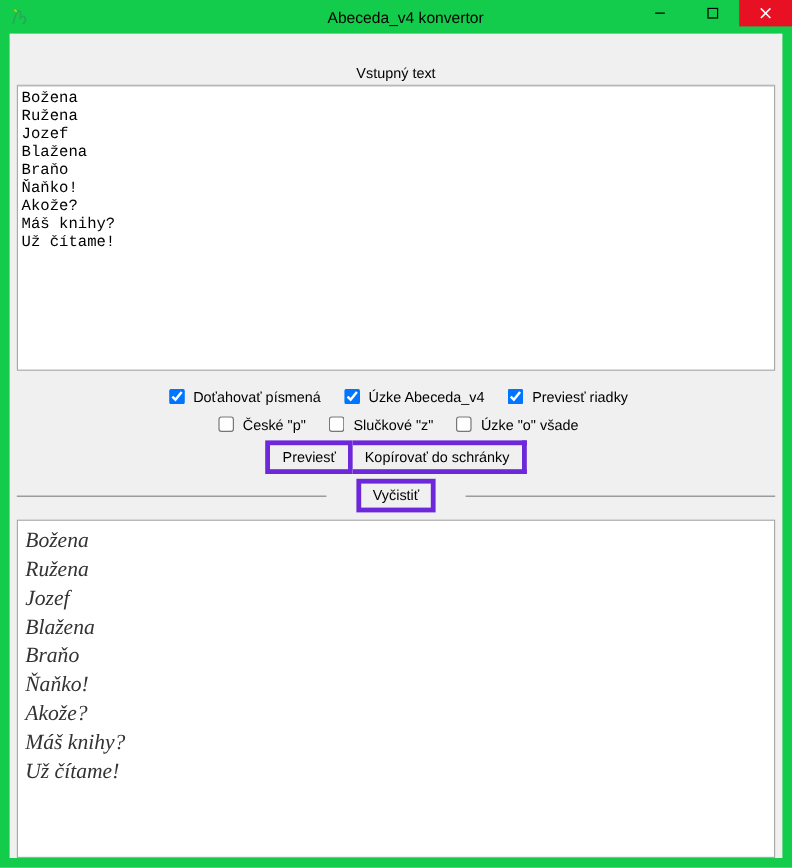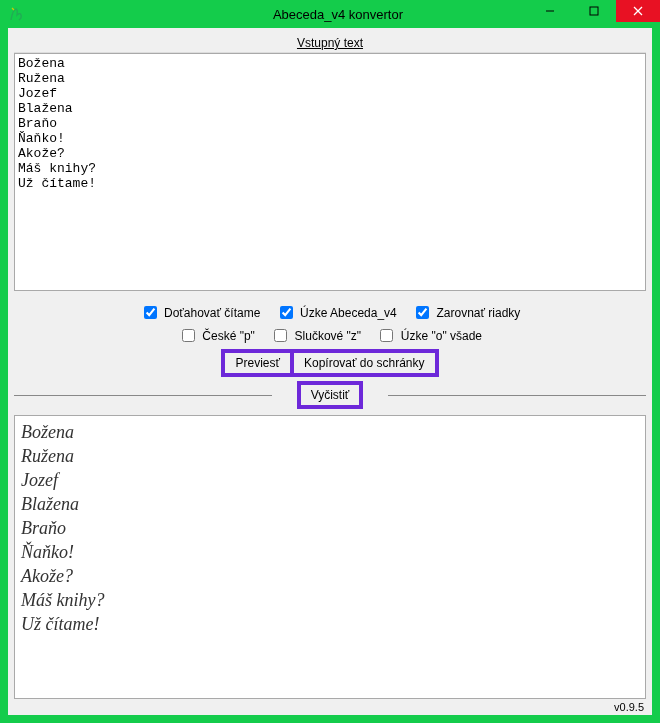--- a/index.html
+++ b/index.html
@@ -55,22 +55,21 @@
     color: #fff;
   }
   .client {
     position: absolute;
     left: 8px; right: 8px; top: 28px; bottom: 8px;
     background: #f0f0f0;
     display: flex;
     flex-direction: column;
   }
   .group {
-    margin: 6px 6px 0 6px;
-    text-decoration: underline;
+    margin: 24px 6px 0 6px;
   }
   .group-label {
     text-align: center;
     font-size: 12px;
     color: #000;
     padding: 2px 0 2px 0;
   }
   .rule {
     border: none;
     border-top: 1px solid #aaa;
@@ -205,29 +204,29 @@
 Ňaňko!
 Akože?
 Máš knihy?
 Už čítame!
 </textarea>
 
     <div class="options">
       <div class="opt-row">
         <label class="chk">
           <input type="checkbox" checked="" style="">
-          <span>Doťahovať čítame</span>
+          <span>Doťahovať písmená</span>
         </label>
         <label class="chk">
           <input type="checkbox" checked="" style="">
           <span>Úzke Abeceda_v4</span>
         </label>
         <label class="chk">
           <input type="checkbox" checked="" style="">
-          <span>Zarovnať riadky</span>
+          <span>Previesť riadky</span>
         </label>
       </div>
       <div class="opt-row">
         <label class="chk">
           <input type="checkbox" style="">
           <span>České "p"</span>
         </label>
         <label class="chk">
           <input type="checkbox" style="">
           <span>Slučkové "z"</span>
@@ -253,16 +252,15 @@
 Ružena
 Jozef
 Blažena
 Braňo
 Ňaňko!
 Akože?
 Máš knihy?
 Už čítame!</div>
     </div>
 
-    <div class="version">v0.9.5</div>
 
   </div>
 </div>
 
 </body></html>

